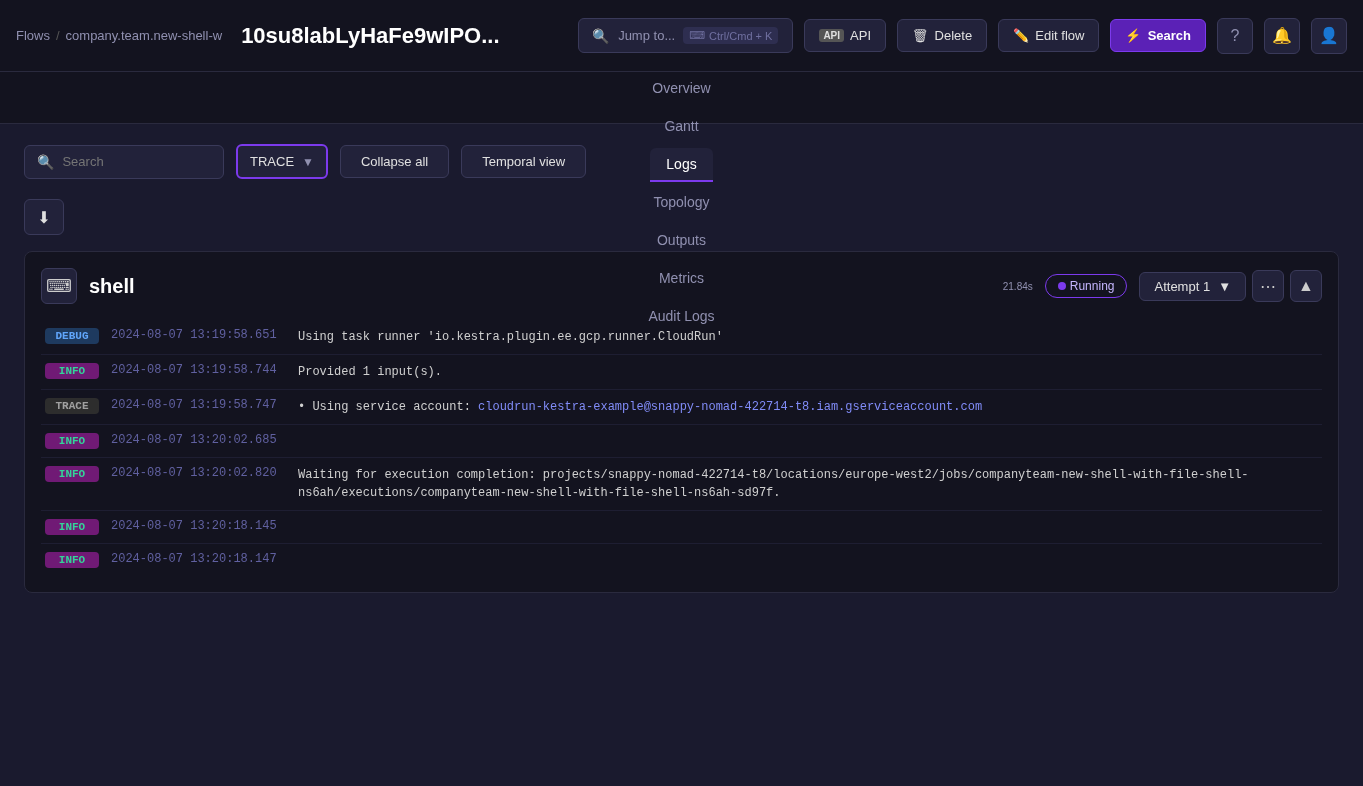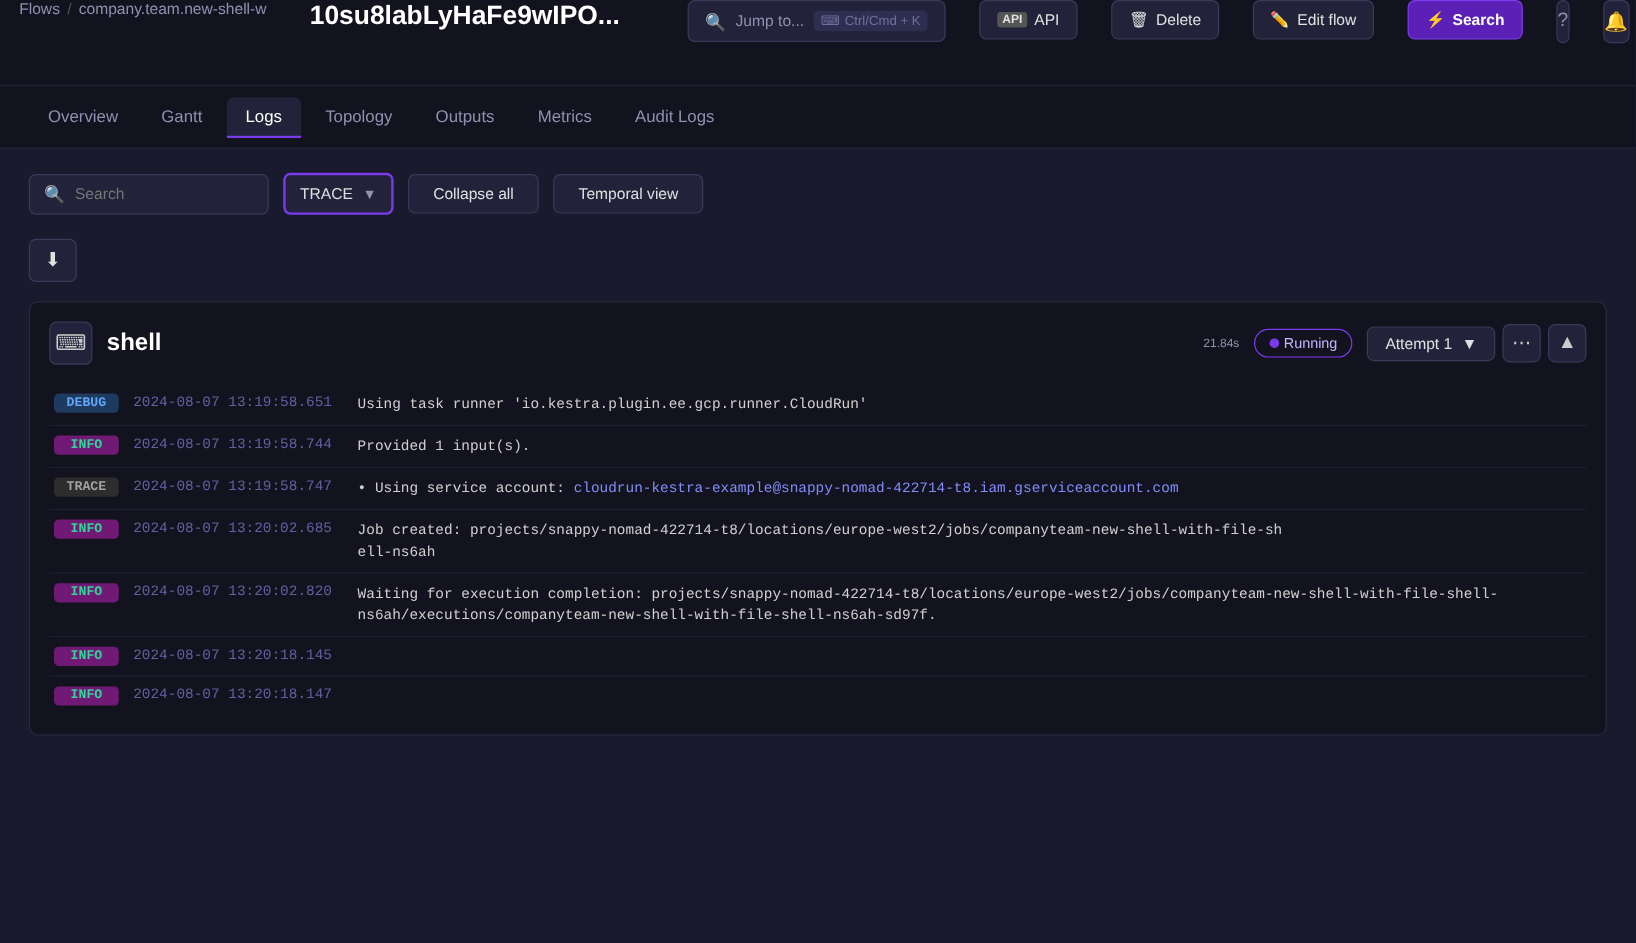--- a/index.html
+++ b/index.html
@@ -9,25 +9,25 @@
       font-family: -apple-system, BlinkMacSystemFont, 'Segoe UI', sans-serif;
       font-size: 14px;
       min-height: 786px;
       overflow-x: hidden;
     }
 
     
     .top-header {
       background: #13131f;
       display: flex;
-      align-items: flex-start;
+      align-items: center;
       padding: 0 16px;
       height: 72px;
       border-bottom: 1px solid #2a2a3e;
-      gap: 28px;
+      gap: 11px;
     }
     .breadcrumb {
       display: flex;
       align-items: center;
       gap: 6px;
       margin-right: 8px;
       flex-shrink: 0;
     }
     .breadcrumb-flows {
       color: #9090b0;
@@ -97,20 +97,21 @@
 
     
     .tabs-bar {
       background: #13131f;
       display: flex;
       align-items: center;
       padding: 0 24px;
       border-bottom: 1px solid #2a2a3e;
       height: 52px;
       gap: 4px;
+      flex-direction: column;
     }
     .tab {
       padding: 8px 16px;
       color: #9090b0;
       font-size: 14px;
       cursor: pointer;
       border-radius: 6px 6px 0 0;
       border-bottom: 2px solid transparent;
       position: relative;
     }
@@ -410,21 +411,20 @@
         <span class="log-level level-trace">TRACE</span>
         <span class="log-timestamp">2024-08-07 13:19:58.747</span>
         <span class="log-message">
           • Using service account: <span class="link">cloudrun-kestra-example@snappy-nomad-422714-t8.iam.gserviceaccount.com</span>
         </span>
       </div>
 
       <div class="log-row">
         <span class="log-level level-info">INFO</span>
         <span class="log-timestamp">2024-08-07 13:20:02.685</span>
-        <span class="log-message">Job created: projects/snappy-nomad-422714-t8/locations/europe-west2/jobs/companyteam-new-shell-with-file-sh<br>ell-ns6ah</span>
       </div>
 
       <div class="log-row">
         <span class="log-level level-info">INFO</span>
         <span class="log-timestamp">2024-08-07 13:20:02.820</span>
         <span class="log-message">Waiting for execution completion: projects/snappy-nomad-422714-t8/locations/europe-west2/jobs/companyteam-new-shell-with-file-shell-ns6ah/executions/companyteam-new-shell-with-file-shell-ns6ah-sd97f.</span>
       </div>
 
       <div class="log-row">
         <span class="log-level level-info">INFO</span>

